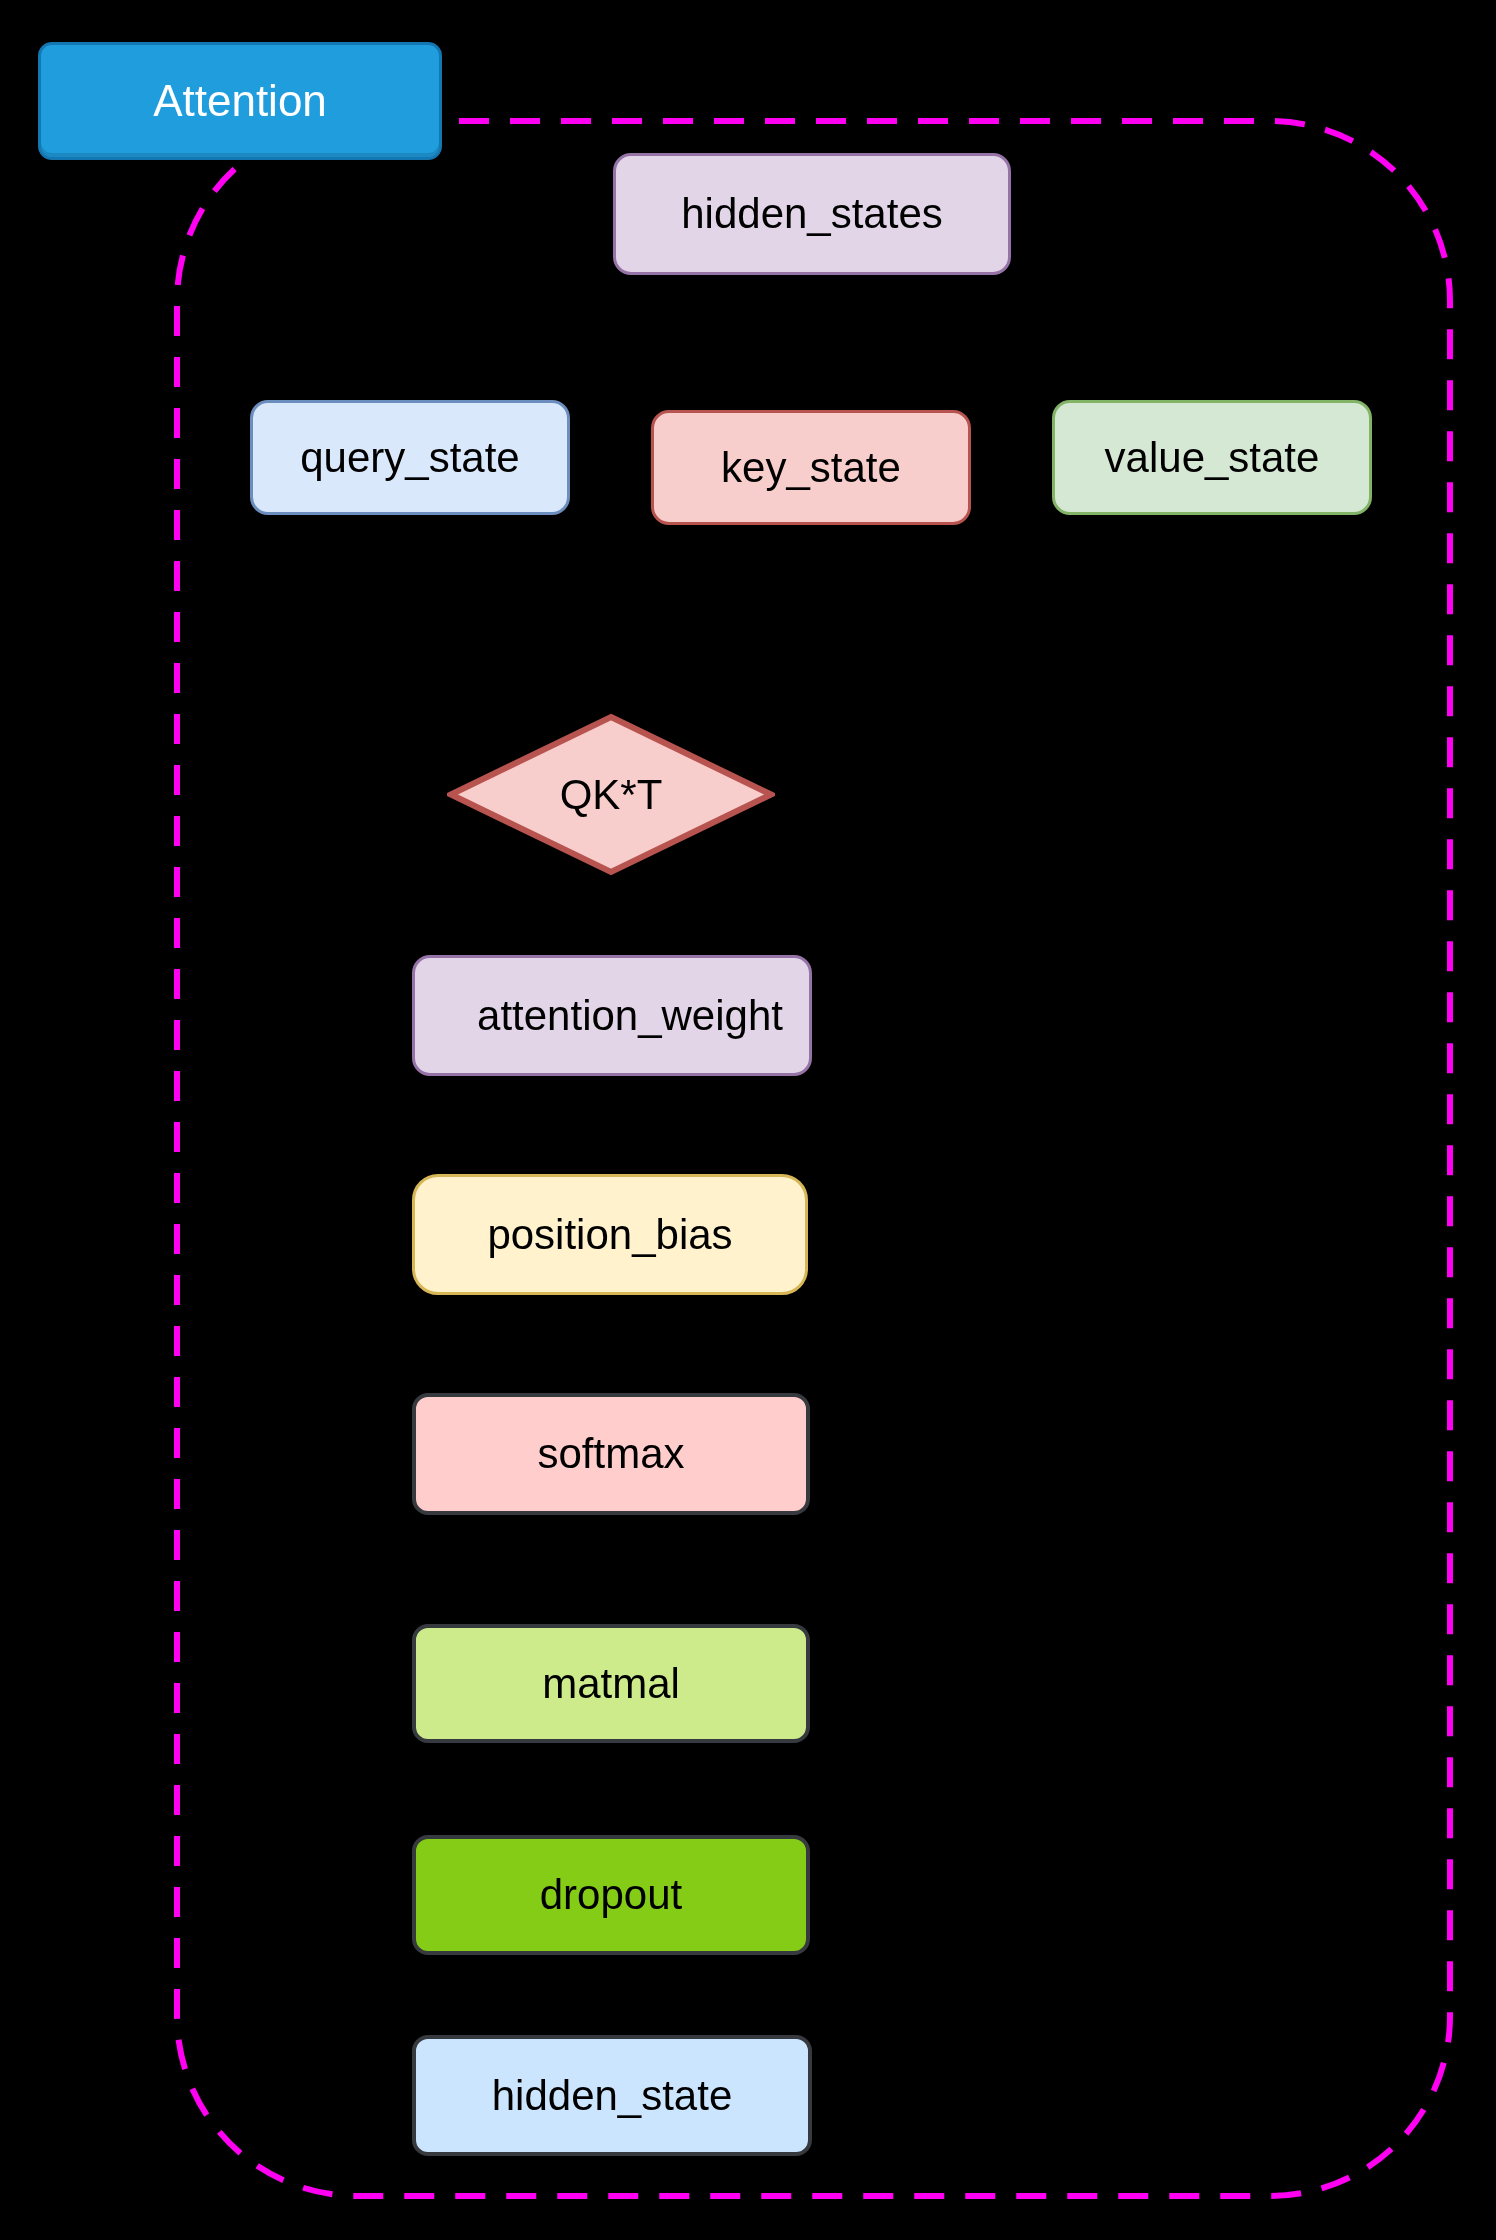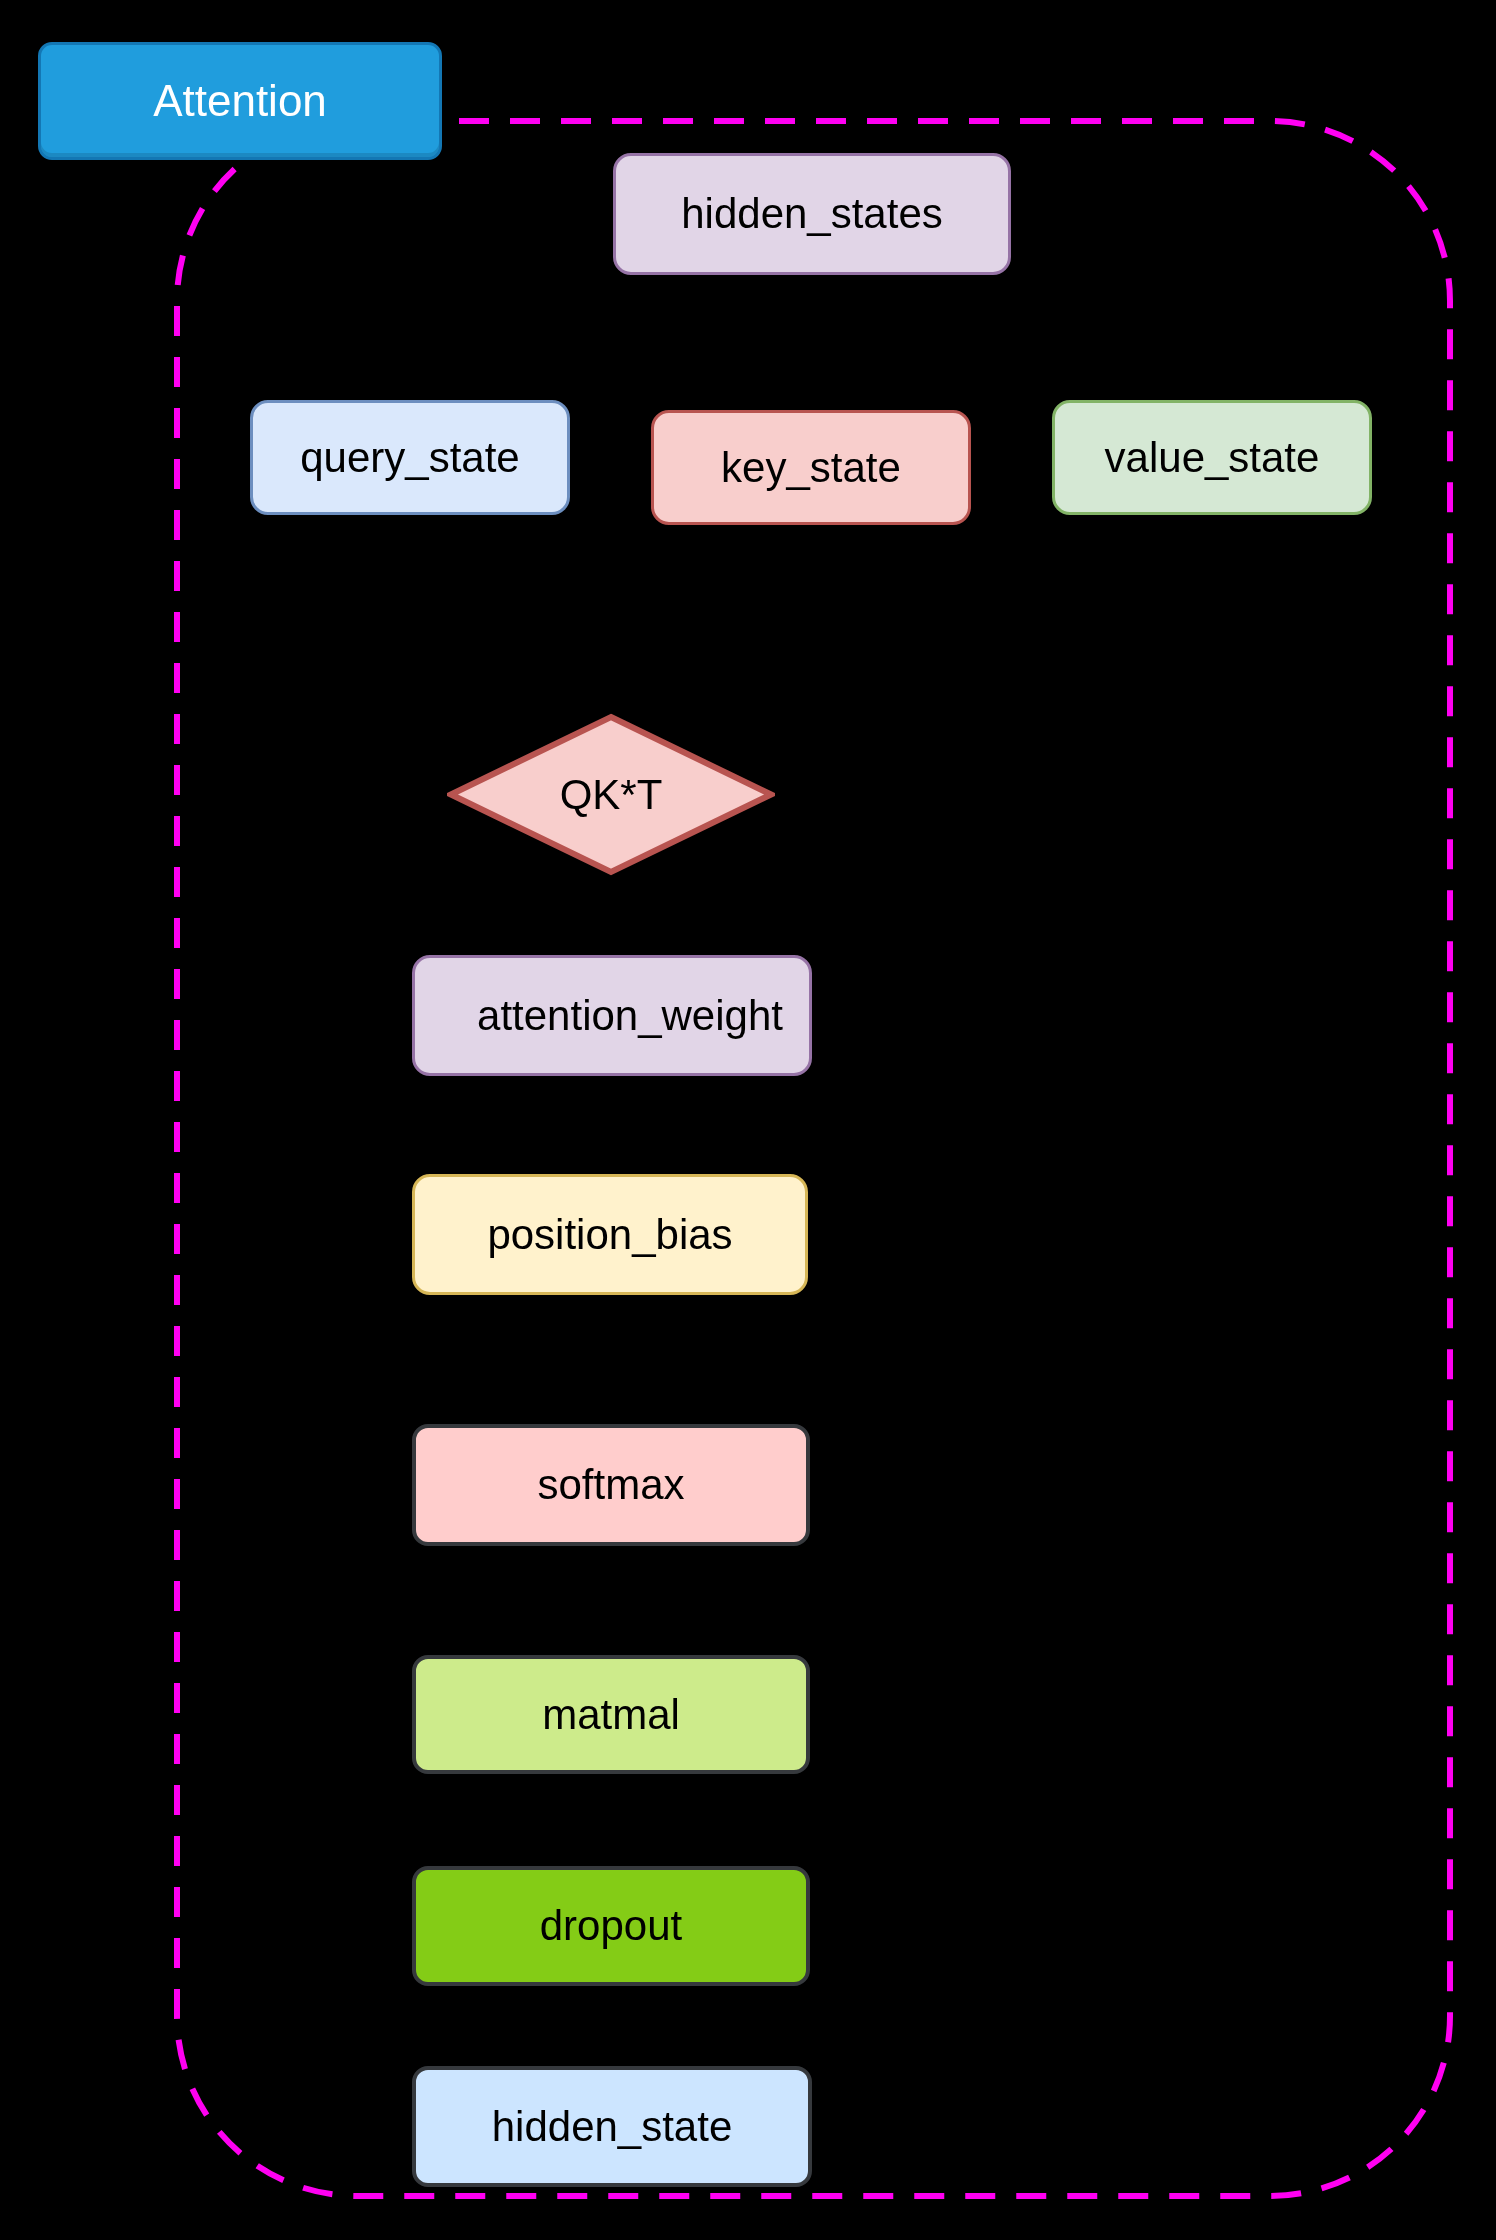--- a/index.html
+++ b/index.html
@@ -32,21 +32,20 @@
     border: 3px solid #1d4ed8;
     border-radius: 18px;
     font-size: 42px;
     color: #000000;
     z-index: 2;
     white-space: nowrap;
   }
   .node.dark-border {
     border-width: 4px;
     border-radius: 16px;
-    margin-top: 31px;
   }
   .node.title-node {
     border-radius: 14px;
     font-size: 44px;
     z-index: 3;
     box-shadow: inset 0 -4px 0 rgba(0,0,0,0.12);
   }
   .diamond-wrap {
     position: absolute;
     left: 447px;
@@ -107,21 +106,21 @@
     <svg width="328" height="163" viewBox="0 0 328 163">
       <polygon points="164,4 324,81.5 164,159 4,81.5" fill="#f8cecc" stroke="#b85450" stroke-width="6" stroke-linejoin="miter" style="fill: rgb(248, 206, 204); stroke: rgb(184, 84, 80);"></polygon>
     </svg>
     <div class="diamond-label">QK*T</div>
   </div>
 
   <div class="node" style="left: 412px; top: 955px; width: 400px; height: 121px; background-color: rgb(225, 213, 231); border-color: rgb(150, 115, 166); padding-left: 36px;">
     <span>attention_weight</span>
   </div>
 
-  <div class="node" style="left: 412px; top: 1174px; width: 396px; height: 121px; background-color: rgb(255, 242, 204); border-color: rgb(214, 182, 86);">
+  <div class="node" style="left: 412px; top: 1174px; width: 396px; height: 121px; background-color: rgb(255, 242, 204); border-color: rgb(214, 182, 86); border-radius: 26px;">
     <span>position_bias</span>
   </div>
 
   <div class="node dark-border" style="left: 412px; top: 1393px; width: 398px; height: 122px; background-color: rgb(255, 205, 204); border-color: rgb(54, 57, 61);">
     <span>softmax</span>
   </div>
 
   <div class="node dark-border" style="left: 412px; top: 1624px; width: 398px; height: 119px; background-color: rgb(205, 235, 139); border-color: rgb(54, 57, 61);">
     <span>matmal</span>
   </div>

